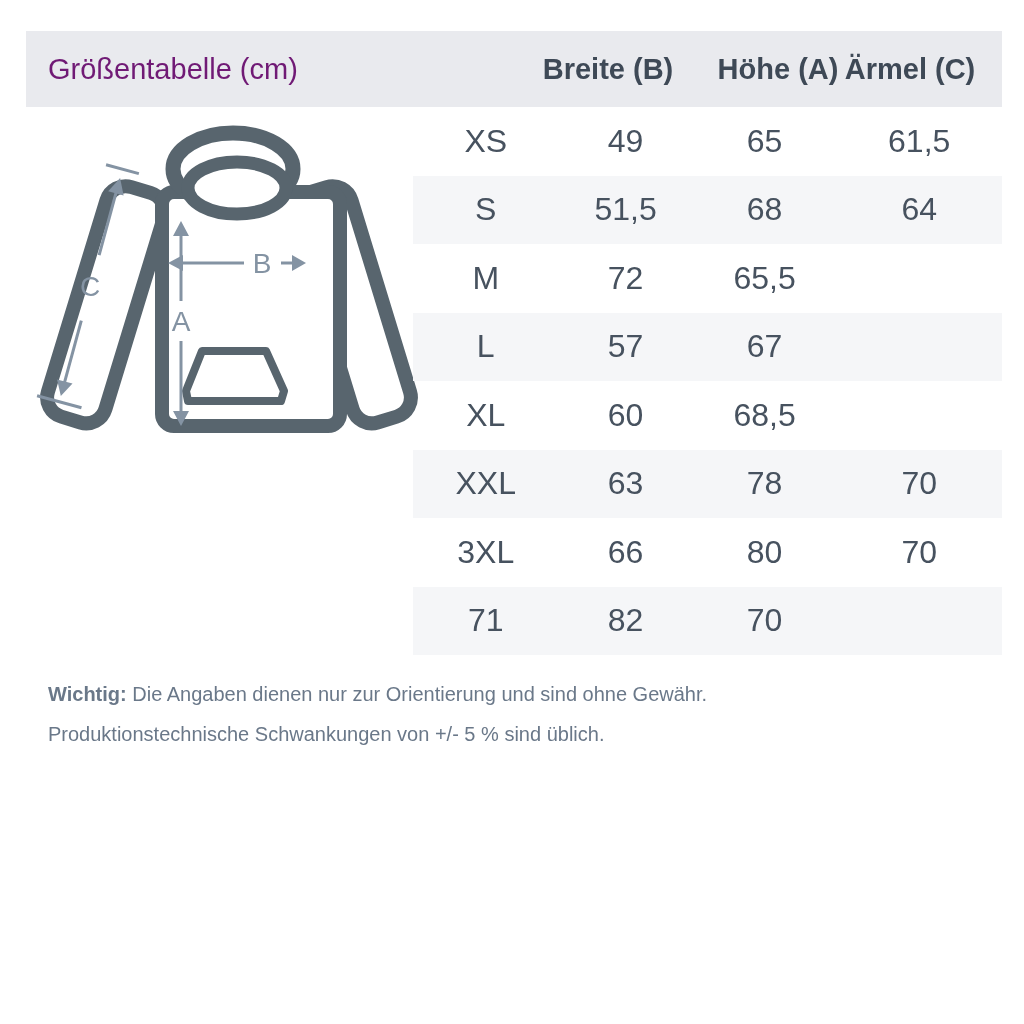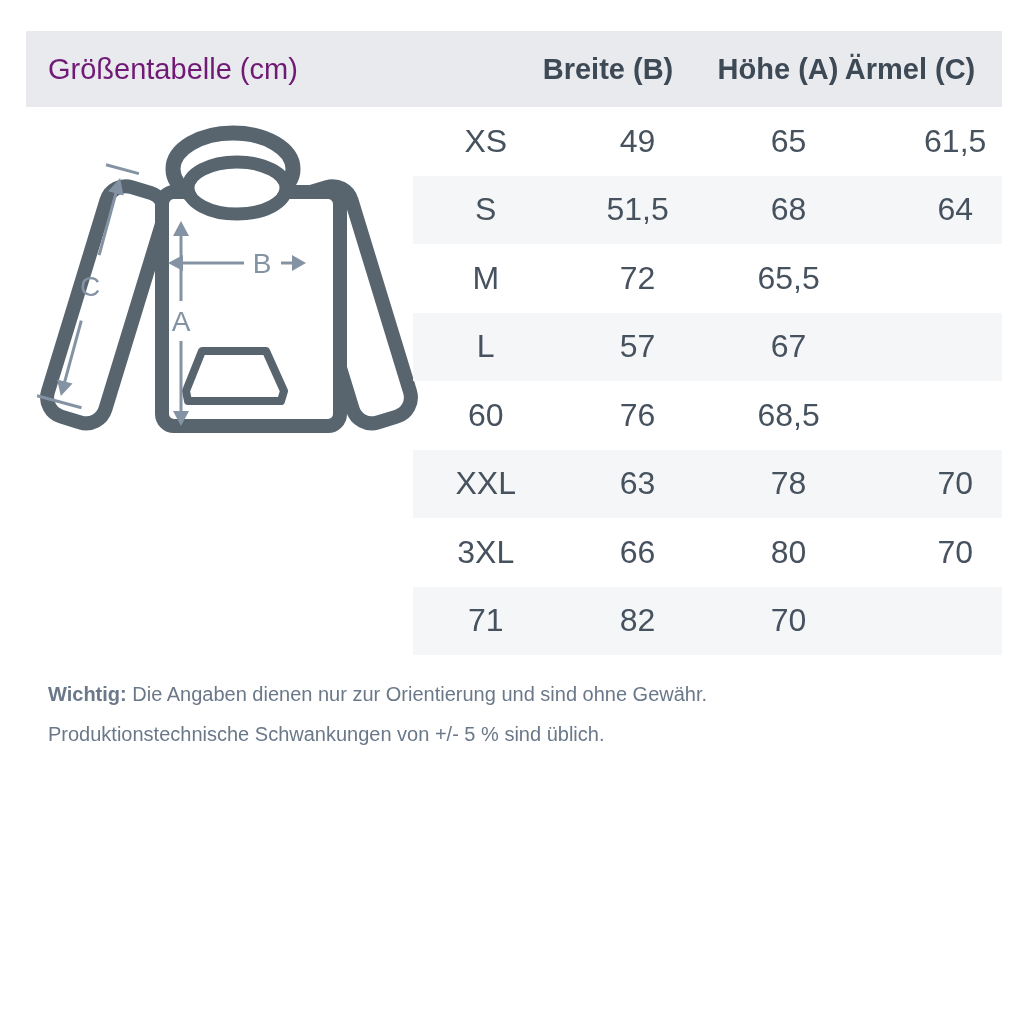--- a/index.html
+++ b/index.html
@@ -18,21 +18,21 @@
   }
   .header-col{
     position:absolute;top:50%;transform:translate(-50%,-50%);
     font-size:29px;font-weight:bold;color:#3e4956;white-space:nowrap;
   }
   .hc-b{left:582px;} .hc-a{left:740px;margin-left:12px;} .hc-c{left:884px;}
   
   .table-area{position:absolute;left:413px;top:107px;width:589px;}
   .t-row{
     display:grid;grid-template-columns:24.7% 22.8% 24.4% 28.1%;
-    height:68.5px;align-items:center;gap:12px;
+    height:68.5px;align-items:center;
   }
   .t-row.stripe{background:#f5f6f8;}
   .cell{text-align:center;font-size:32px;color:#47525f;}
   
   .diagram{position:absolute;left:30px;top:118px;width:400px;height:352px;}
   
   .note{
     position:absolute;left:48px;top:674px;width:930px;
     font-size:20px;line-height:40px;color:#6a7889;
   }
@@ -107,22 +107,22 @@
       <div class="cell">M</div>
       <div class="cell">72</div>
       <div class="cell">65,5</div>
     </div>
     <div class="t-row stripe">
       <div class="cell">L</div>
       <div class="cell">57</div>
       <div class="cell">67</div>
     </div>
     <div class="t-row">
+      <div class="cell">XL</div>
       <div class="cell">60</div>
-      <div class="cell">76</div>
       <div class="cell">68,5</div>
     </div>
     <div class="t-row stripe">
       <div class="cell">XXL</div>
       <div class="cell">63</div>
       <div class="cell">78</div>
       <div class="cell">70</div>
     </div>
     <div class="t-row">
       <div class="cell">3XL</div>

